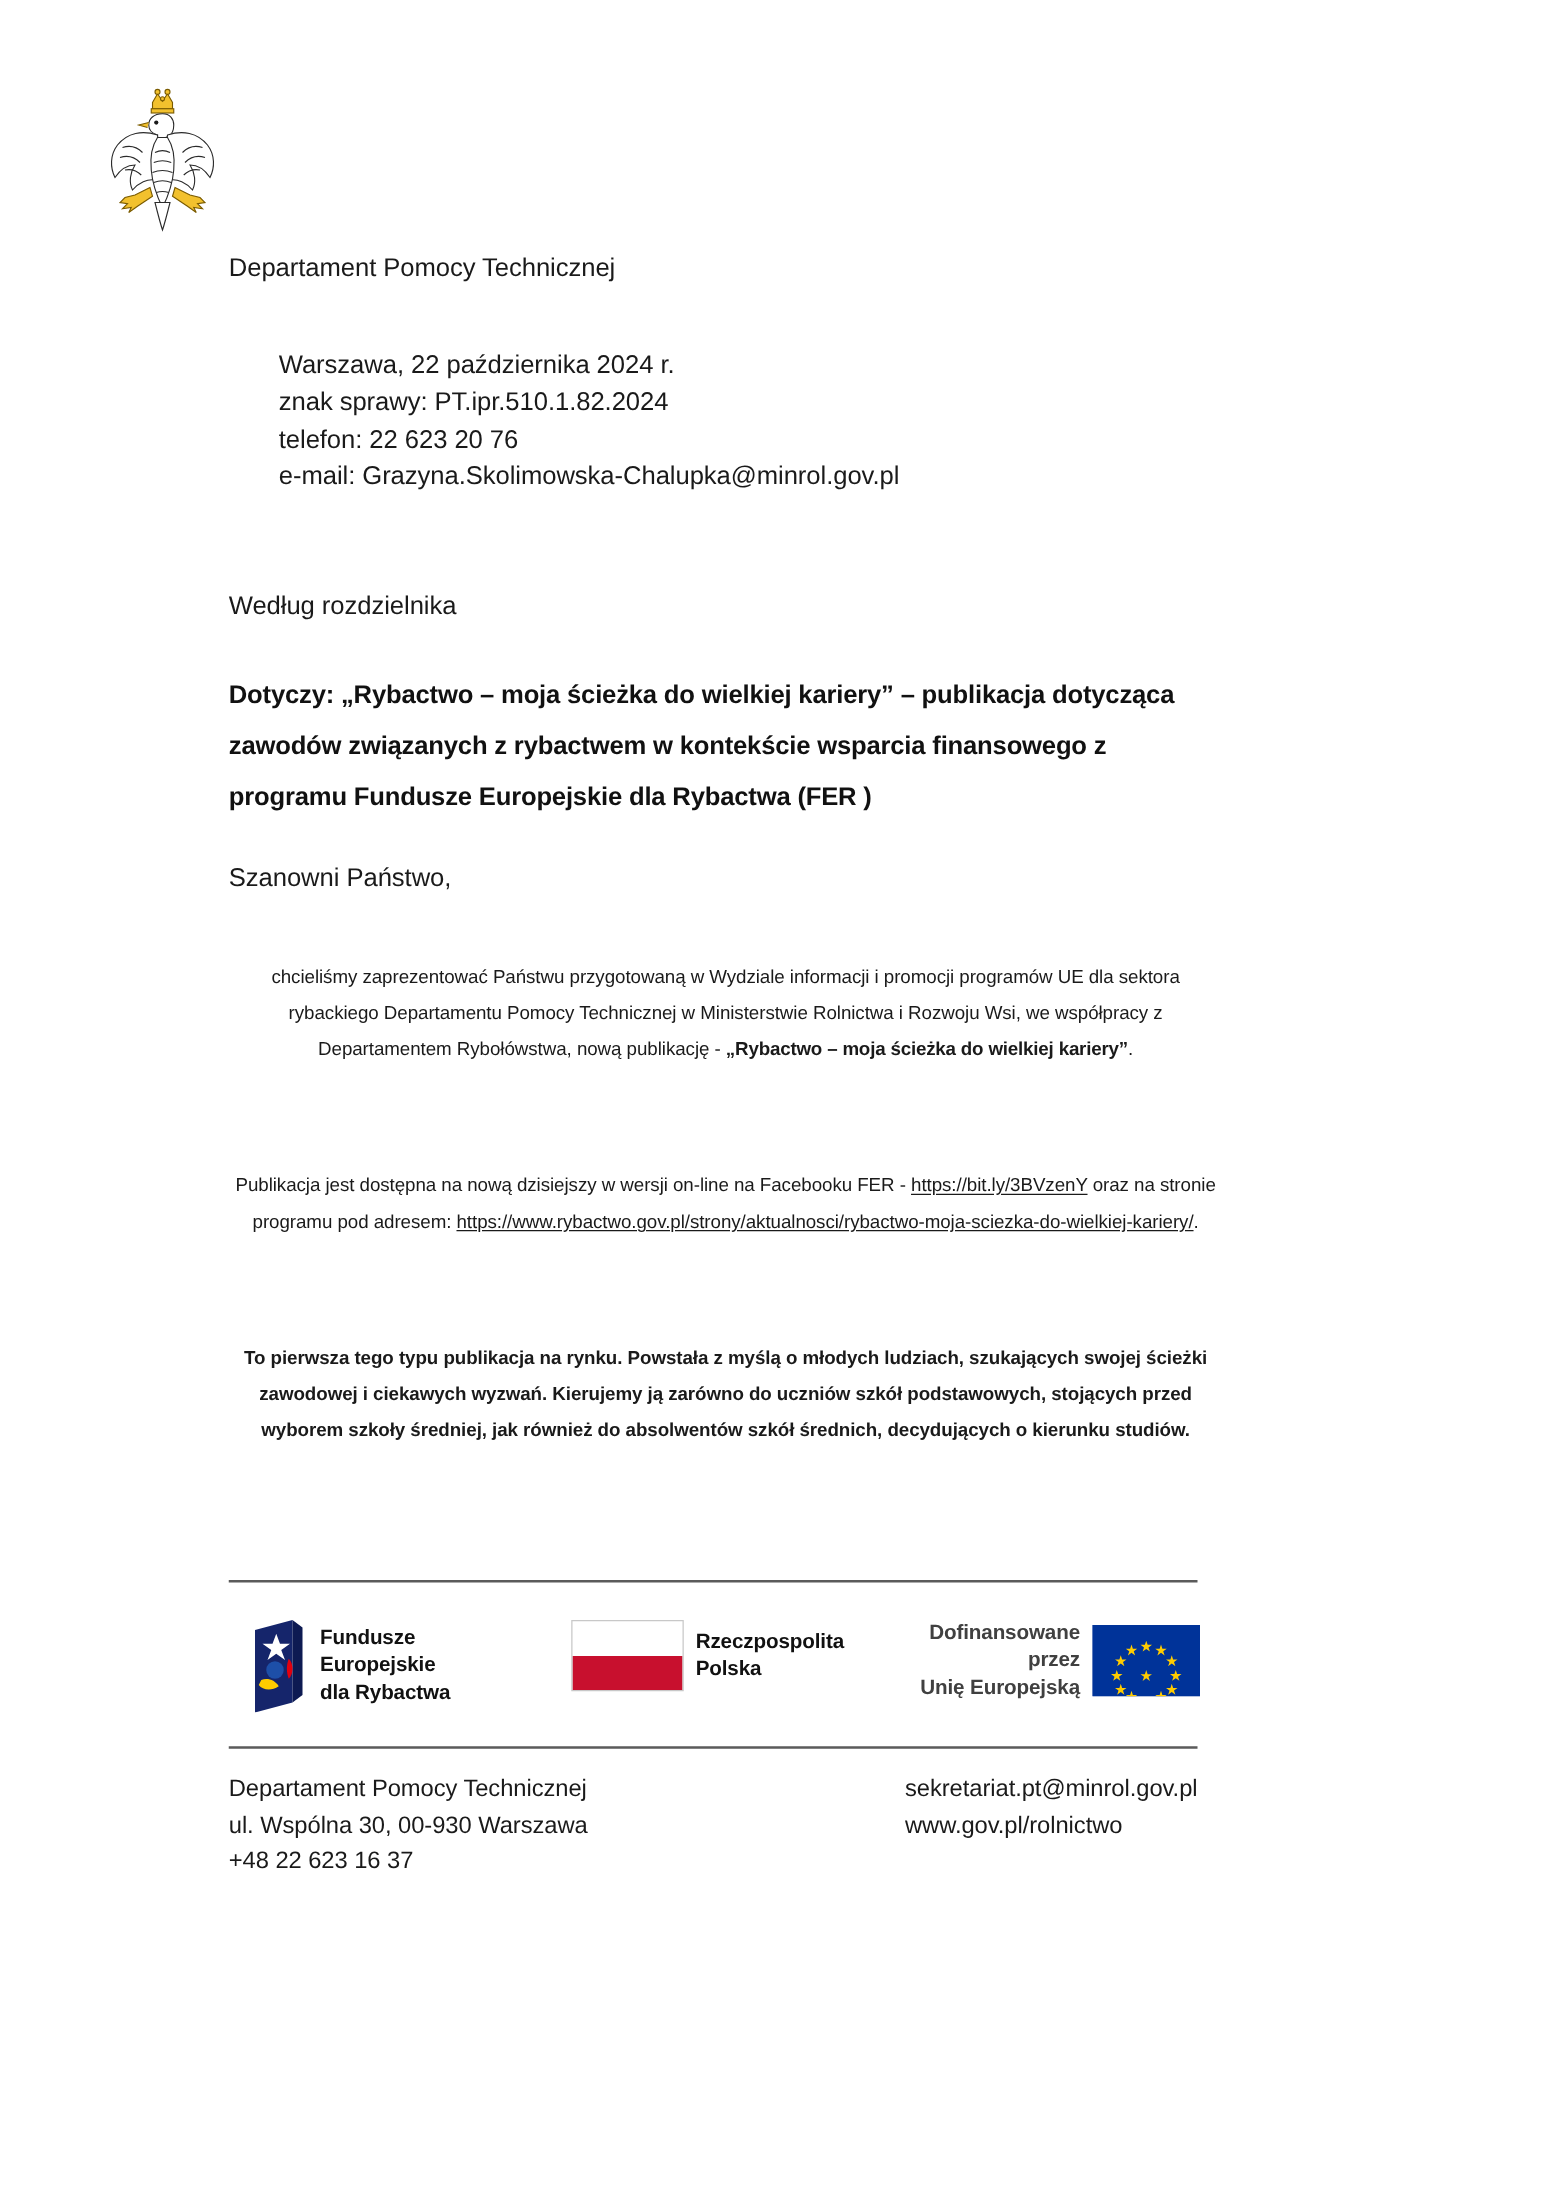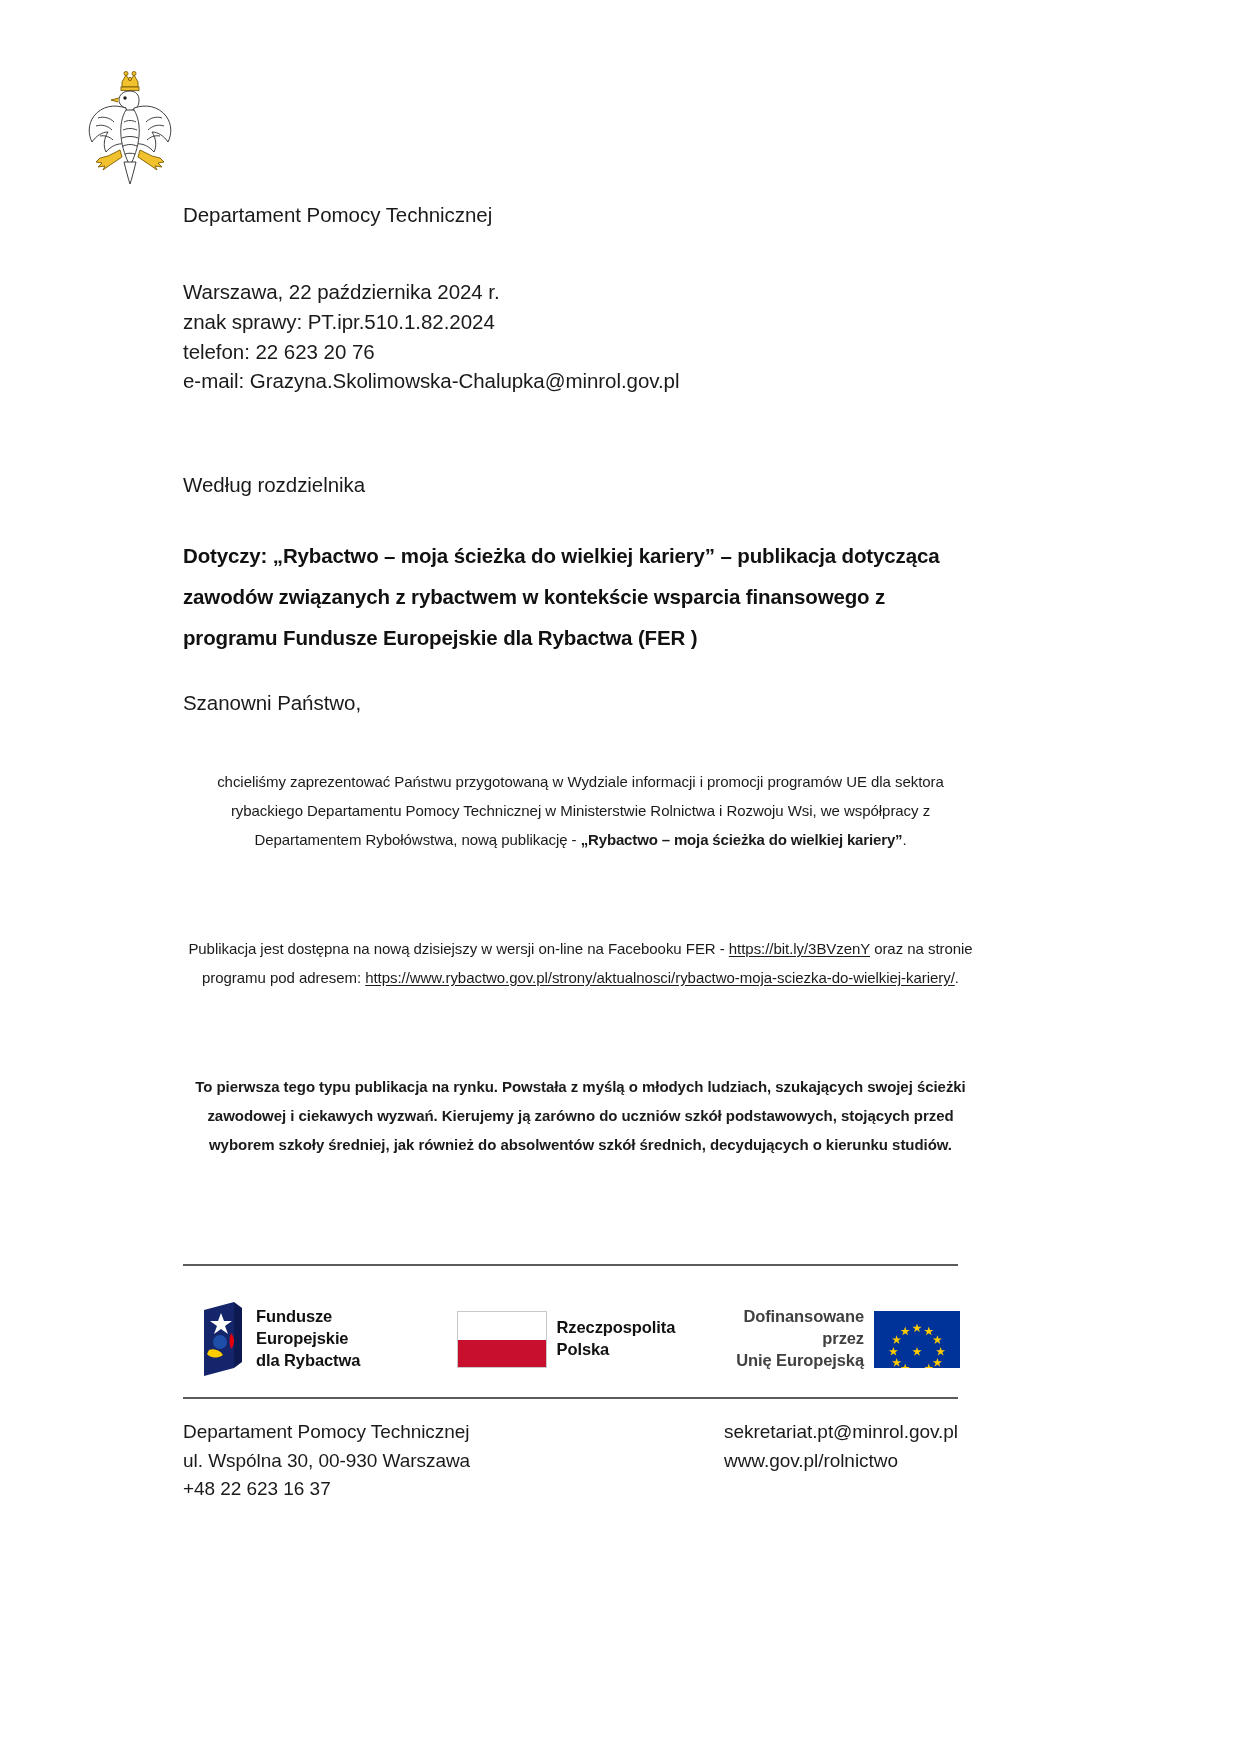--- a/index.html
+++ b/index.html
@@ -77,21 +77,21 @@
   
   .meta {
     position: absolute;
     left: 183px;
     top: 277px;
     font-size: 20.5px;
     line-height: 1.455;
     color: #1a1a1a;
     letter-spacing: -0.05px;
   }
-  .meta div { white-space: nowrap; }
+  .meta div { white-space: nowrap; margin-left: 40px; }
 
   
   .recipient {
     position: absolute;
     left: 183px;
     top: 473px;
     font-size: 20.5px;
     color: #1a1a1a;
     letter-spacing: -0.05px;
   }
@@ -159,21 +159,21 @@
     background: #5b5b5b;
   }
 
   .logo-band {
     position: absolute;
     left: 200px;
     top: 1296px;
     width: 760px;
     height: 86px;
     display: flex;
-    align-items: center;
+    align-items: flex-start;
   }
 
   .logo-item { display: flex; align-items: center; }
 
   .fe-mark { width: 46px; height: 74px; flex: 0 0 46px; }
   .fe-mark svg { display: block; width: 100%; height: 100%; }
   .logo-caption {
     margin-left: 10px;
     font-size: 16.5px;
     line-height: 1.33;

